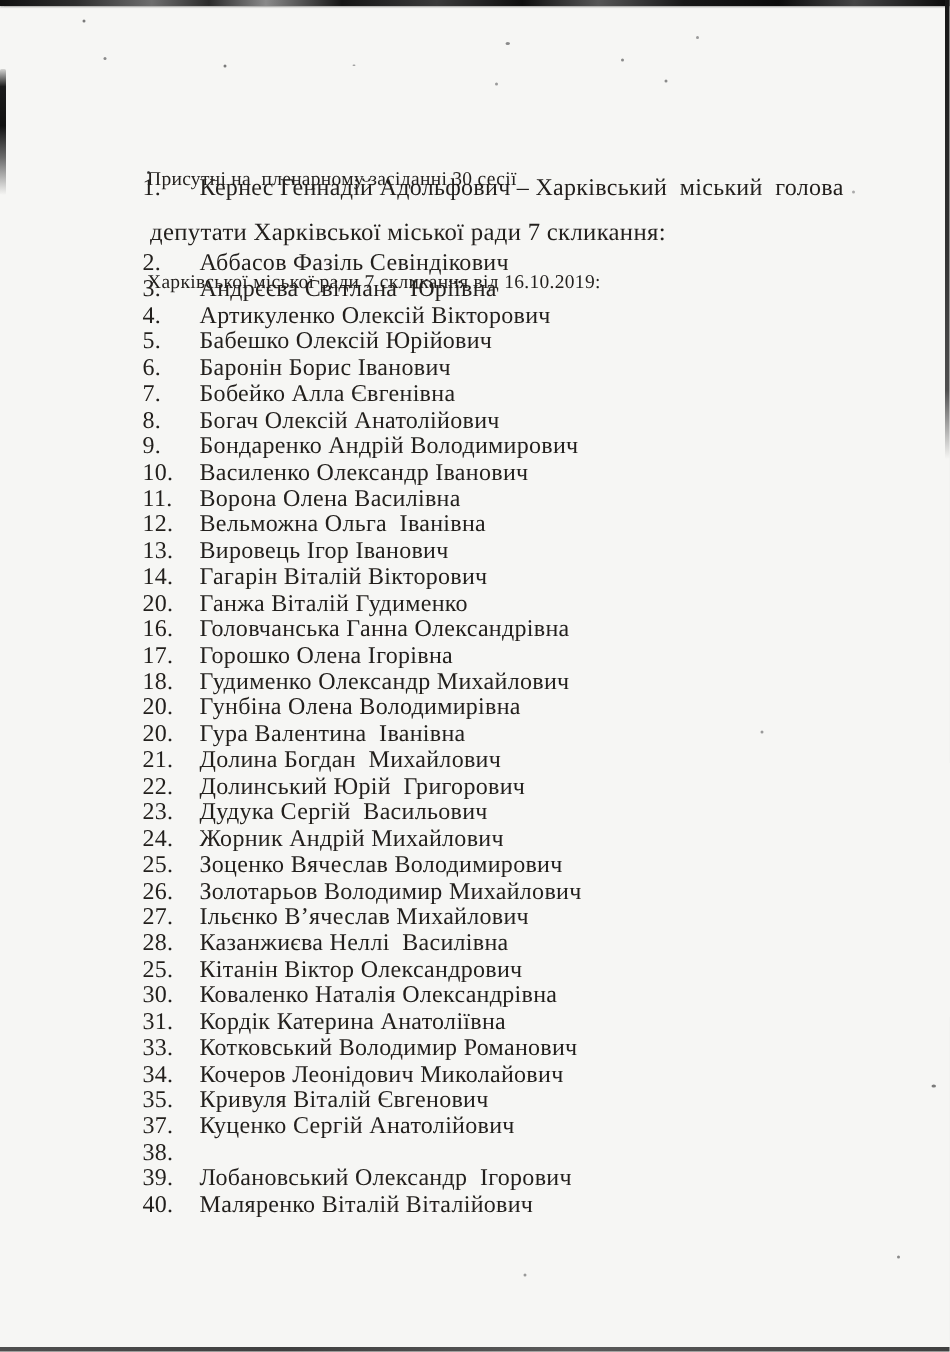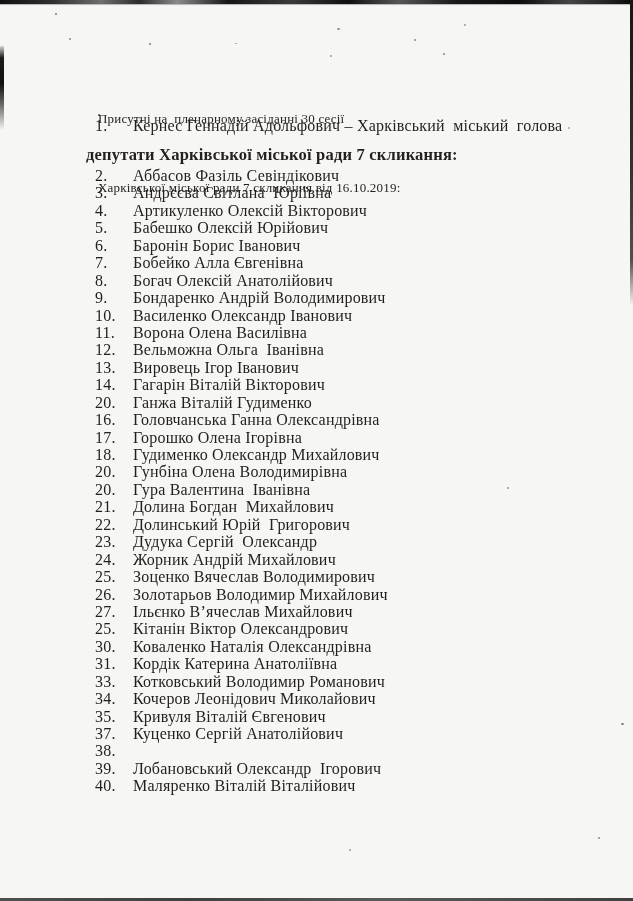--- a/index.html
+++ b/index.html
@@ -43,22 +43,22 @@
     font-size:13px;font-weight:normal;line-height:23px;
     white-space:pre-wrap;letter-spacing:.2px;
   }
   .tline{display:block;}
   .mayor-row{
     position:absolute;top:117px;left:95px;
     display:flex;font-size:16px;line-height:18px;letter-spacing:.2px;
     white-space:pre-wrap;
   }
   .subtitle{
-    position:absolute;top:144px;left:86px;
-    font-size:16.5px;font-weight:bold;line-height:22px;
+    position:absolute;top:144px;left:100px;
+    font-size:16.5px;font-weight:normal;line-height:22px;
     white-space:pre-wrap;letter-spacing:.2px;
   }
   .deputies{
     position:absolute;top:167px;left:95px;margin:0;padding:0;
     list-style:none;font-size:16px;letter-spacing:.2px;
   }
   .row{display:flex;height:17.45px;line-height:17.45px;}
   .num{flex:0 0 38px;width:38px;}
   .nm{white-space:pre-wrap;}
 </style>
@@ -201,21 +201,21 @@
     <span class="nm">Долина Богдан  Михайлович</span>
   </li>
 
   <li class="row">
     <span class="num">22.</span>
     <span class="nm">Долинський Юрій  Григорович</span>
   </li>
 
   <li class="row">
     <span class="num">23.</span>
-    <span class="nm">Дудука Сергій  Олександр</span>
+    <span class="nm">Дудука Сергій  Васильович</span>
   </li>
 
   <li class="row">
     <span class="num">24.</span>
     <span class="nm">Жорник Андрій Михайлович</span>
   </li>
 
   <li class="row">
     <span class="num">25.</span>
     <span class="nm">Зоценко Вячеслав Володимирович</span>
@@ -224,20 +224,24 @@
   <li class="row">
     <span class="num">26.</span>
     <span class="nm">Золотарьов Володимир Михайлович</span>
   </li>
 
   <li class="row">
     <span class="num">27.</span>
     <span class="nm">Ільєнко В’ячеслав Михайлович</span>
   </li>
 
+  <li class="row">
+    <span class="num">28.</span>
+    <span class="nm">Казанжиєва Неллі  Василівна</span>
+  </li>
 
   <li class="row">
     <span class="num">25.</span>
     <span class="nm">Кітанін Віктор Олександрович</span>
   </li>
 
   <li class="row">
     <span class="num">30.</span>
     <span class="nm">Коваленко Наталія Олександрівна</span>
   </li>

